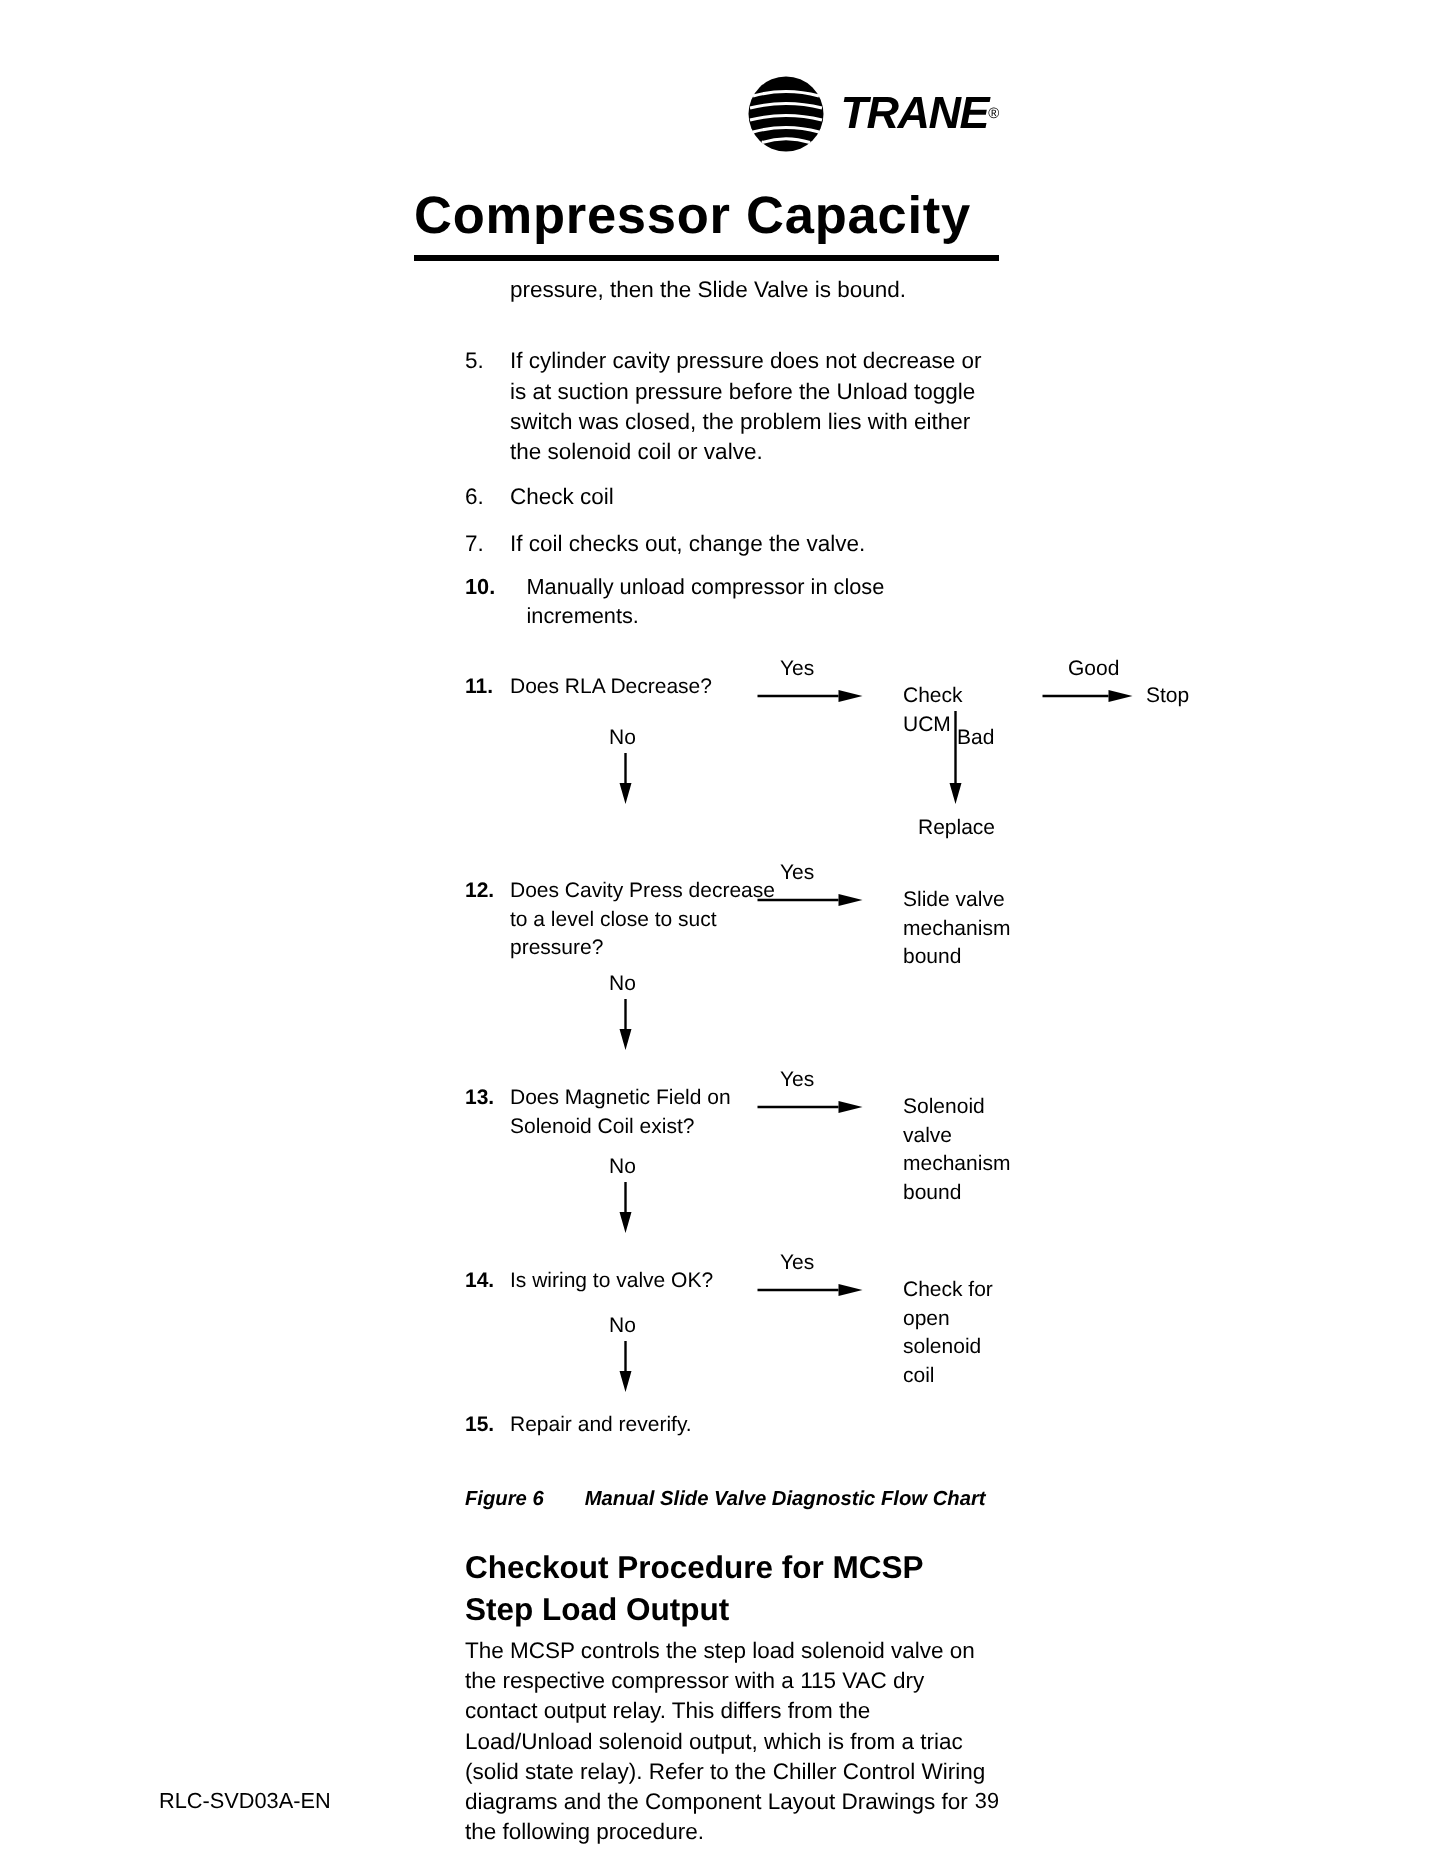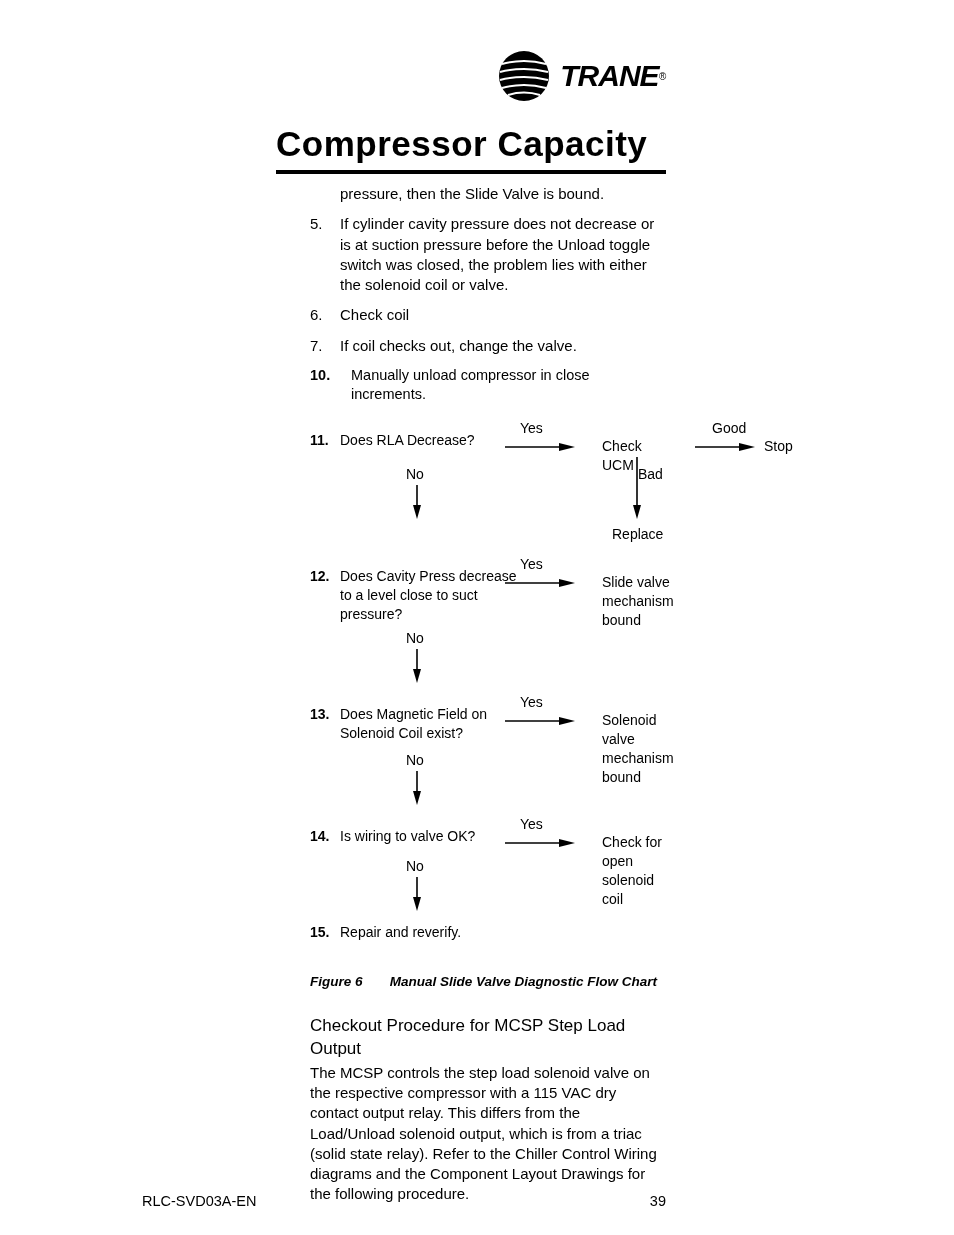--- a/index.html
+++ b/index.html
@@ -106,37 +106,36 @@
   }
   .fig-caption {
     font-weight: 700;
     font-size: 13.5px;
     margin-top: 6px;
     margin-bottom: 24px;
     font-style: italic;
   }
   .fig-label { display:inline-block; min-width:76px; }
   .subhead {
-    font-weight: 400;
-    font-size: 17px;
+    font-weight: 700;
+    font-size: 21px;
     margin-bottom: 2px;
   }
   .para {
     font-size: 15px;
     line-height: 1.35;
   }
   .footer {
     position: absolute;
     bottom: 26px;
     left: 106px;
     right: 98px;
     display: flex;
     justify-content: space-between;
     font-size: 14.5px;
-    margin-left: 36px;
   }
   svg.arrow { position:absolute; overflow:visible; }
 </style>
 </head>
 <body>
 
 <div class="page">
 
   <div class="logo-row">
     <div class="brand">
@@ -153,21 +152,21 @@
       <span>
         <span class="brand-word">TRANE</span><span class="brand-reg">®</span>
       </span>
     </div>
   </div>
 
   <h1 class="heading">Compressor Capacity</h1>
   <hr class="rule">
 
   <div class="body">
-    <div style="margin-left:30px; margin-bottom:10px;">pressure, then the Slide Valve is bound.</div>
+    <div style="margin-left:30px; margin-bottom:27px;">pressure, then the Slide Valve is bound.</div>
 
     <div class="ol-item">
       <div class="ol-num">5.</div>
       <div>If cylinder cavity pressure does not decrease or is at suction pressure before the Unload toggle switch was closed, the problem lies with either the solenoid coil or valve.</div>
     </div>
     <div class="ol-item">
       <div class="ol-num">6.</div>
       <div>Check coil</div>
     </div>
     <div class="ol-item">

